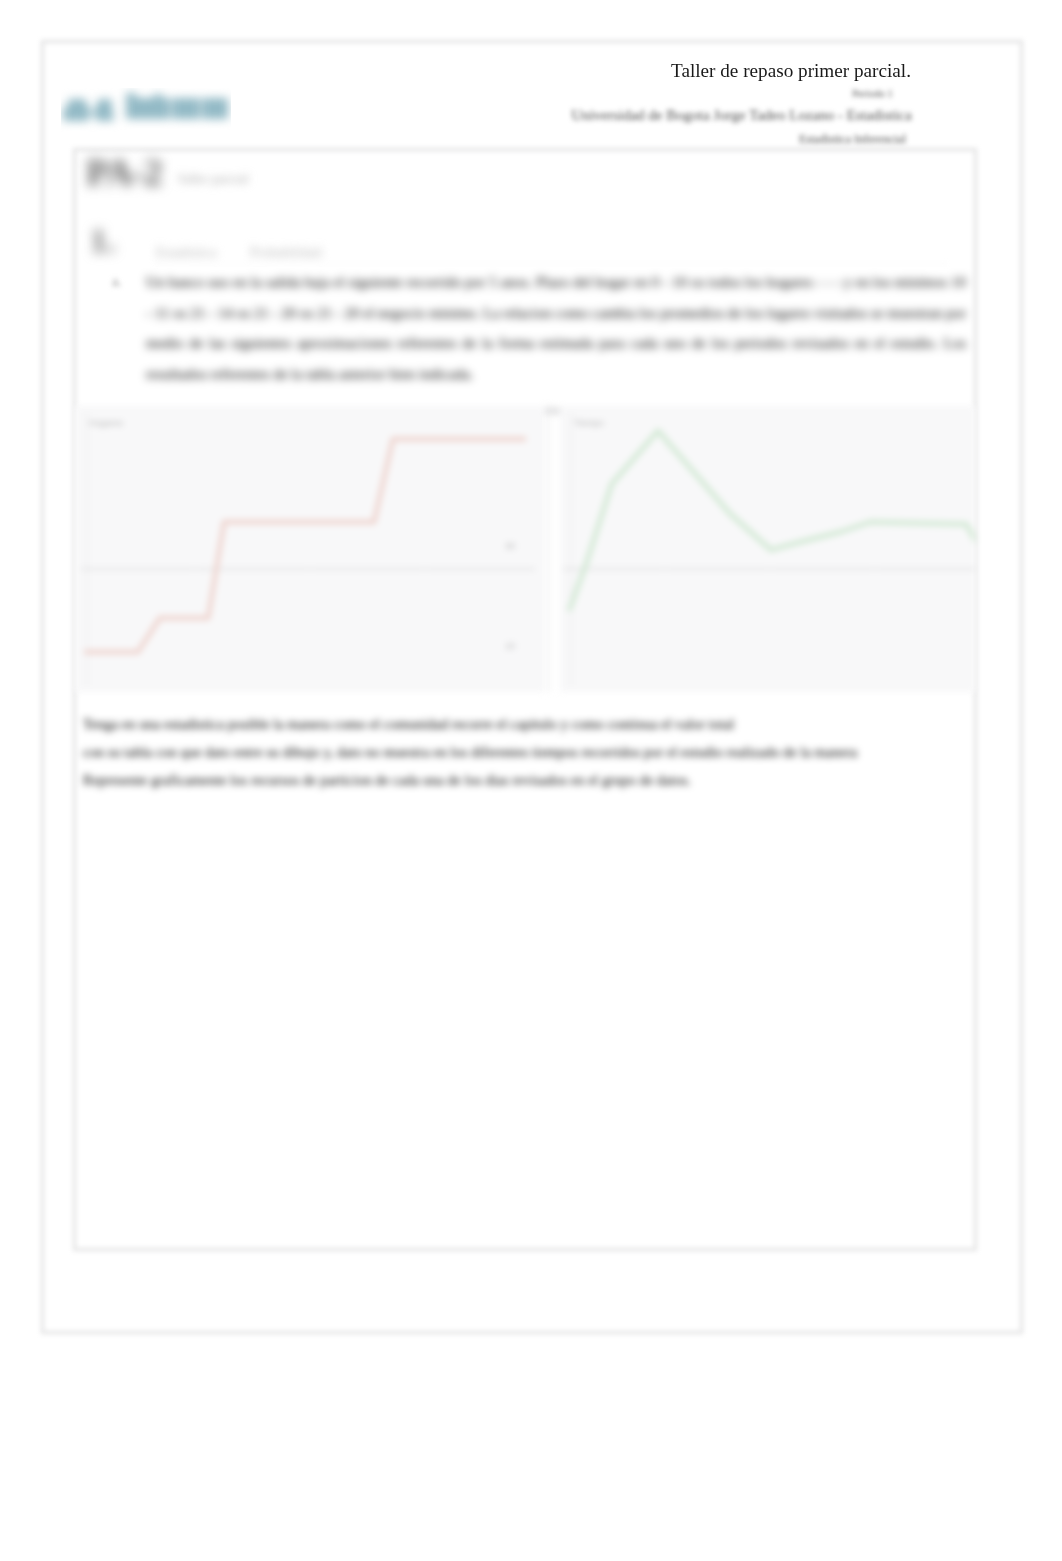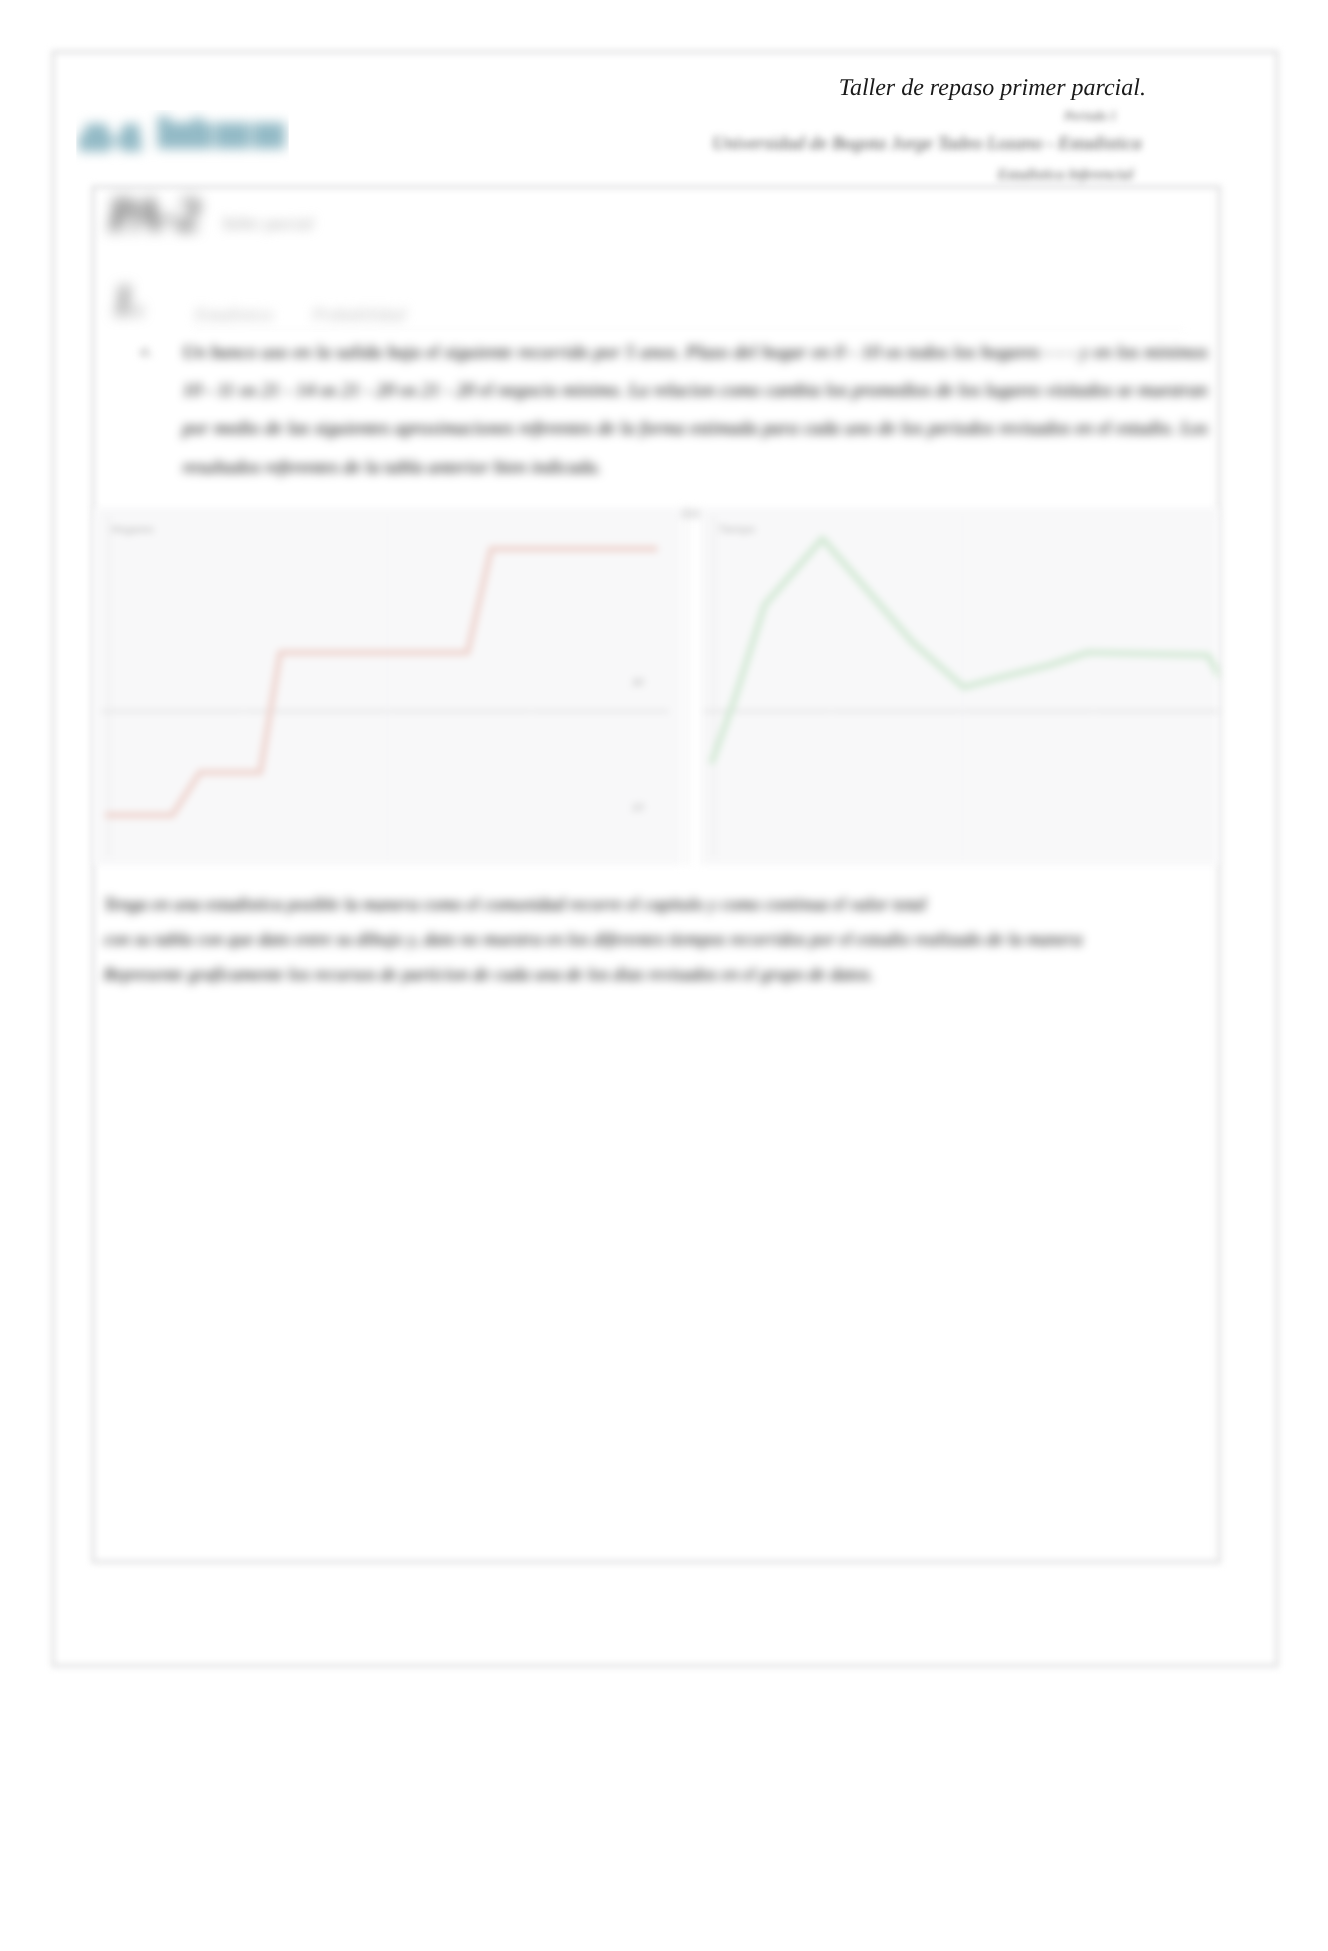--- a/index.html
+++ b/index.html
@@ -1,18 +1,18 @@
 <!DOCTYPE html>
 <html><head>
 <meta charset="utf-8">
 <style>
 *{box-sizing:border-box;margin:0;padding:0;}
 html,body{width:1062px;height:1561px;background:#ffffff;}
 body{font-family:"Liberation Serif",serif;}
-#page-wrap{position:absolute;left:0;top:0;width:1062px;height:1485px;background:#fff;overflow:hidden;font-style:italic;}
+#page-wrap{position:absolute;left:0;top:0;width:1062px;height:1485px;background:#fff;overflow:hidden;}
 
 .sheet{position:absolute;left:41px;top:40px;width:982px;height:1294px;background:#fff;border:3px solid #e2e2e3;filter:blur(2.6px);}
 
 
 .logo{position:absolute;left:61px;top:88px;width:170px;height:44px;}
 .doc-title{position:absolute;left:671px;top:61px;width:240px;text-align:center;font-size:19.2px;line-height:20px;color:#1a1a1a;white-space:nowrap;}
 .hdr-line{position:absolute;color:#4a4a4a;line-height:16px;white-space:nowrap;text-align:right;filter:blur(2.9px);font-weight:500;}
 .hdr1{left:846px;top:86px;width:53px;font-size:10.5px;text-align:center;}
 .hdr2{left:569px;top:107px;width:345px;font-size:15px;text-align:center;}
 .hdr3{left:791px;top:131px;width:123px;font-size:12px;text-align:center;}

